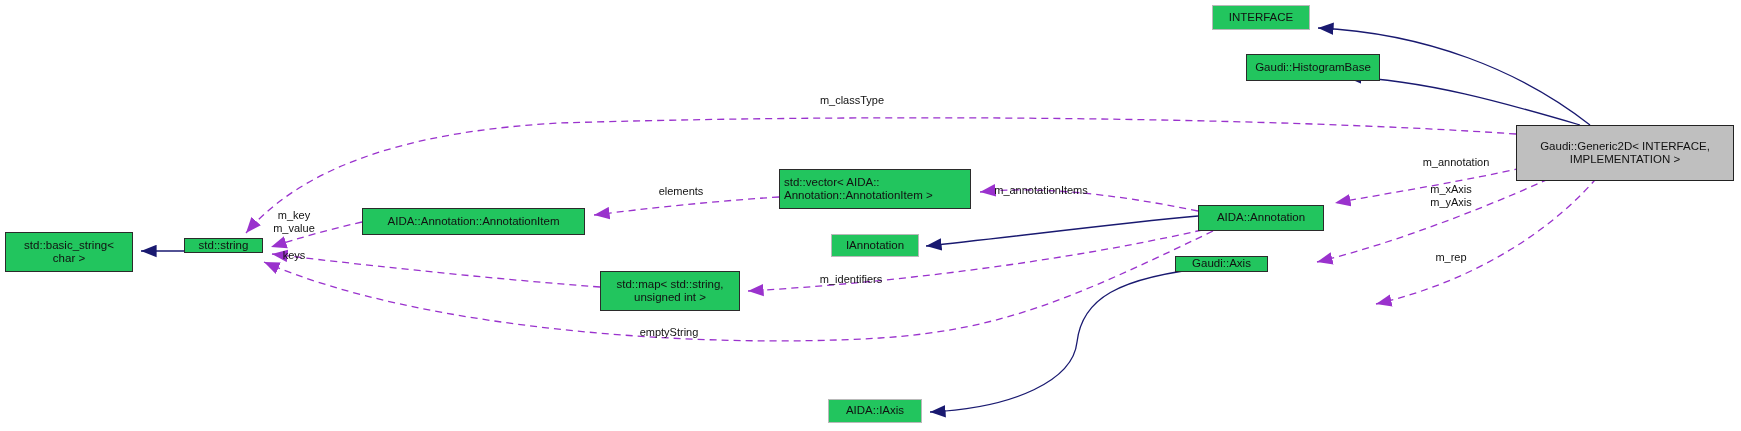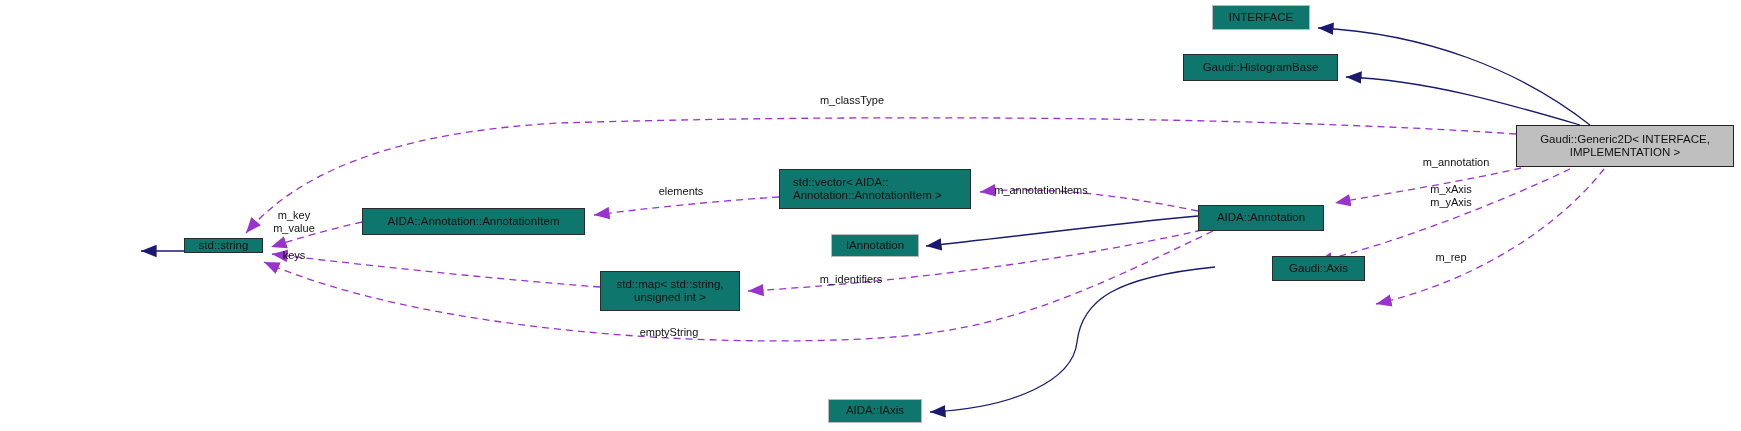--- a/index.html
+++ b/index.html
@@ -7,36 +7,36 @@
     position:relative;
     width:1741px;height:431px;
     background:#ffffff;
     font-family:"Liberation Sans","DejaVu Sans",sans-serif;
     overflow:hidden;
   }
   #edges{position:absolute;left:0;top:0;width:1741px;height:431px;}
   .node{
     position:absolute;
     box-sizing:border-box;
-    background:#0f766e;
+    background:#22c55e;
     border:1.5px solid #2b2b2b;
     color:#111111;
     font-size:11.5px;
     line-height:13.5px;
     display:flex;
     flex-direction:column;
     justify-content:center;
     align-items:center;
     text-align:center;
     white-space:nowrap;
     padding:0 4px;
   }
   .node.external{border:1px solid #b9b9b9;}
   .node.main{background:#bfbfbf;border:1.8px solid #222222;}
-  .node.left-text{align-items:flex-start;text-align:right;padding-left:13px;}
+  .node.left-text{align-items:flex-start;text-align:right;padding-left:4px;}
   .edge-label{
     position:absolute;
     transform:translate(-50%,-50%);
     color:#111111;
     font-size:11px;
     line-height:13px;
     text-align:center;
     white-space:nowrap;
   }
 </style>
@@ -68,41 +68,45 @@
     <path d="M 1570,169 C 1505,200 1400,242 1317,262" fill="none" stroke="#9a32cd" stroke-width="1.3" stroke-dasharray="7,5" marker-end="url(#arr-usage)"></path>
     <path d="M 1604,169 C 1556,230 1472,282 1376,304" fill="none" stroke="#9a32cd" stroke-width="1.3" stroke-dasharray="7,5" marker-end="url(#arr-usage)"></path>
     <path d="M 1202,230 C 1060,262 890,283 748,291" fill="none" stroke="#9a32cd" stroke-width="1.3" stroke-dasharray="7,5" marker-end="url(#arr-usage)"></path>
     <path d="M 1213,231 C 1070,300 1000,330 880,338 C 700,349 420,330 264,262" fill="none" stroke="#9a32cd" stroke-width="1.3" stroke-dasharray="7,5" marker-end="url(#arr-usage)"></path>
     <path d="M 362,222 C 330,229 296,239 271,247" fill="none" stroke="#9a32cd" stroke-width="1.3" stroke-dasharray="7,5" marker-end="url(#arr-usage)"></path>
     <path d="M 600,287 C 480,278 346,263 272,254" fill="none" stroke="#9a32cd" stroke-width="1.3" stroke-dasharray="7,5" marker-end="url(#arr-usage)"></path>
   </svg>
 
   <div class="node external" style="left:1212px;top:5px;width:98px;height:25px">INTERFACE</div>
 
-  <div class="node" style="left:1183px;top:54px;width:155px;height:27px">Gaudi::HistogramBase</div>
+  <div class="node" style="left:1246px;top:54px;width:134px;height:27px">Gaudi::HistogramBase</div>
 
-  <div class="node main" style="left:1516px;top:125px;width:218px;height:42px">
+  <div class="node main" style="left:1516px;top:125px;width:218px;height:56px">
     <div>Gaudi::Generic2D&lt; INTERFACE,</div>
     <div>IMPLEMENTATION &gt;</div>
   </div>
 
   <div class="node left-text" style="left:779px;top:169px;width:192px;height:40px">
     <div>std::vector&lt; AIDA::</div>
     <div>Annotation::AnnotationItem &gt;</div>
   </div>
 
   <div class="node external" style="left:831px;top:234px;width:88px;height:23px">IAnnotation</div>
 
   <div class="node" style="left:1198px;top:205px;width:126px;height:26px">AIDA::Annotation</div>
 
-  <div class="node" style="left:1272px;top:256px;width:93px;height:25px">Gaudi::Axis</div>
+  <div class="node" style="left:1175px;top:256px;width:93px;height:16px">Gaudi::Axis</div>
 
 
   <div class="node external" style="left:828px;top:399px;width:94px;height:24px">AIDA::IAxis</div>
 
+  <div class="node" style="left:5px;top:232px;width:128px;height:40px">
+    <div>std::basic_string&lt;</div>
+    <div>char &gt;</div>
+  </div>
 
   <div class="node" style="left:184px;top:238px;width:79px;height:15px">std::string</div>
 
   <div class="node" style="left:362px;top:208px;width:223px;height:27px">AIDA::Annotation::AnnotationItem</div>
 
   <div class="node" style="left:600px;top:271px;width:140px;height:40px">
     <div>std::map&lt; std::string,</div>
     <div>unsigned int &gt;</div>
   </div>
 

